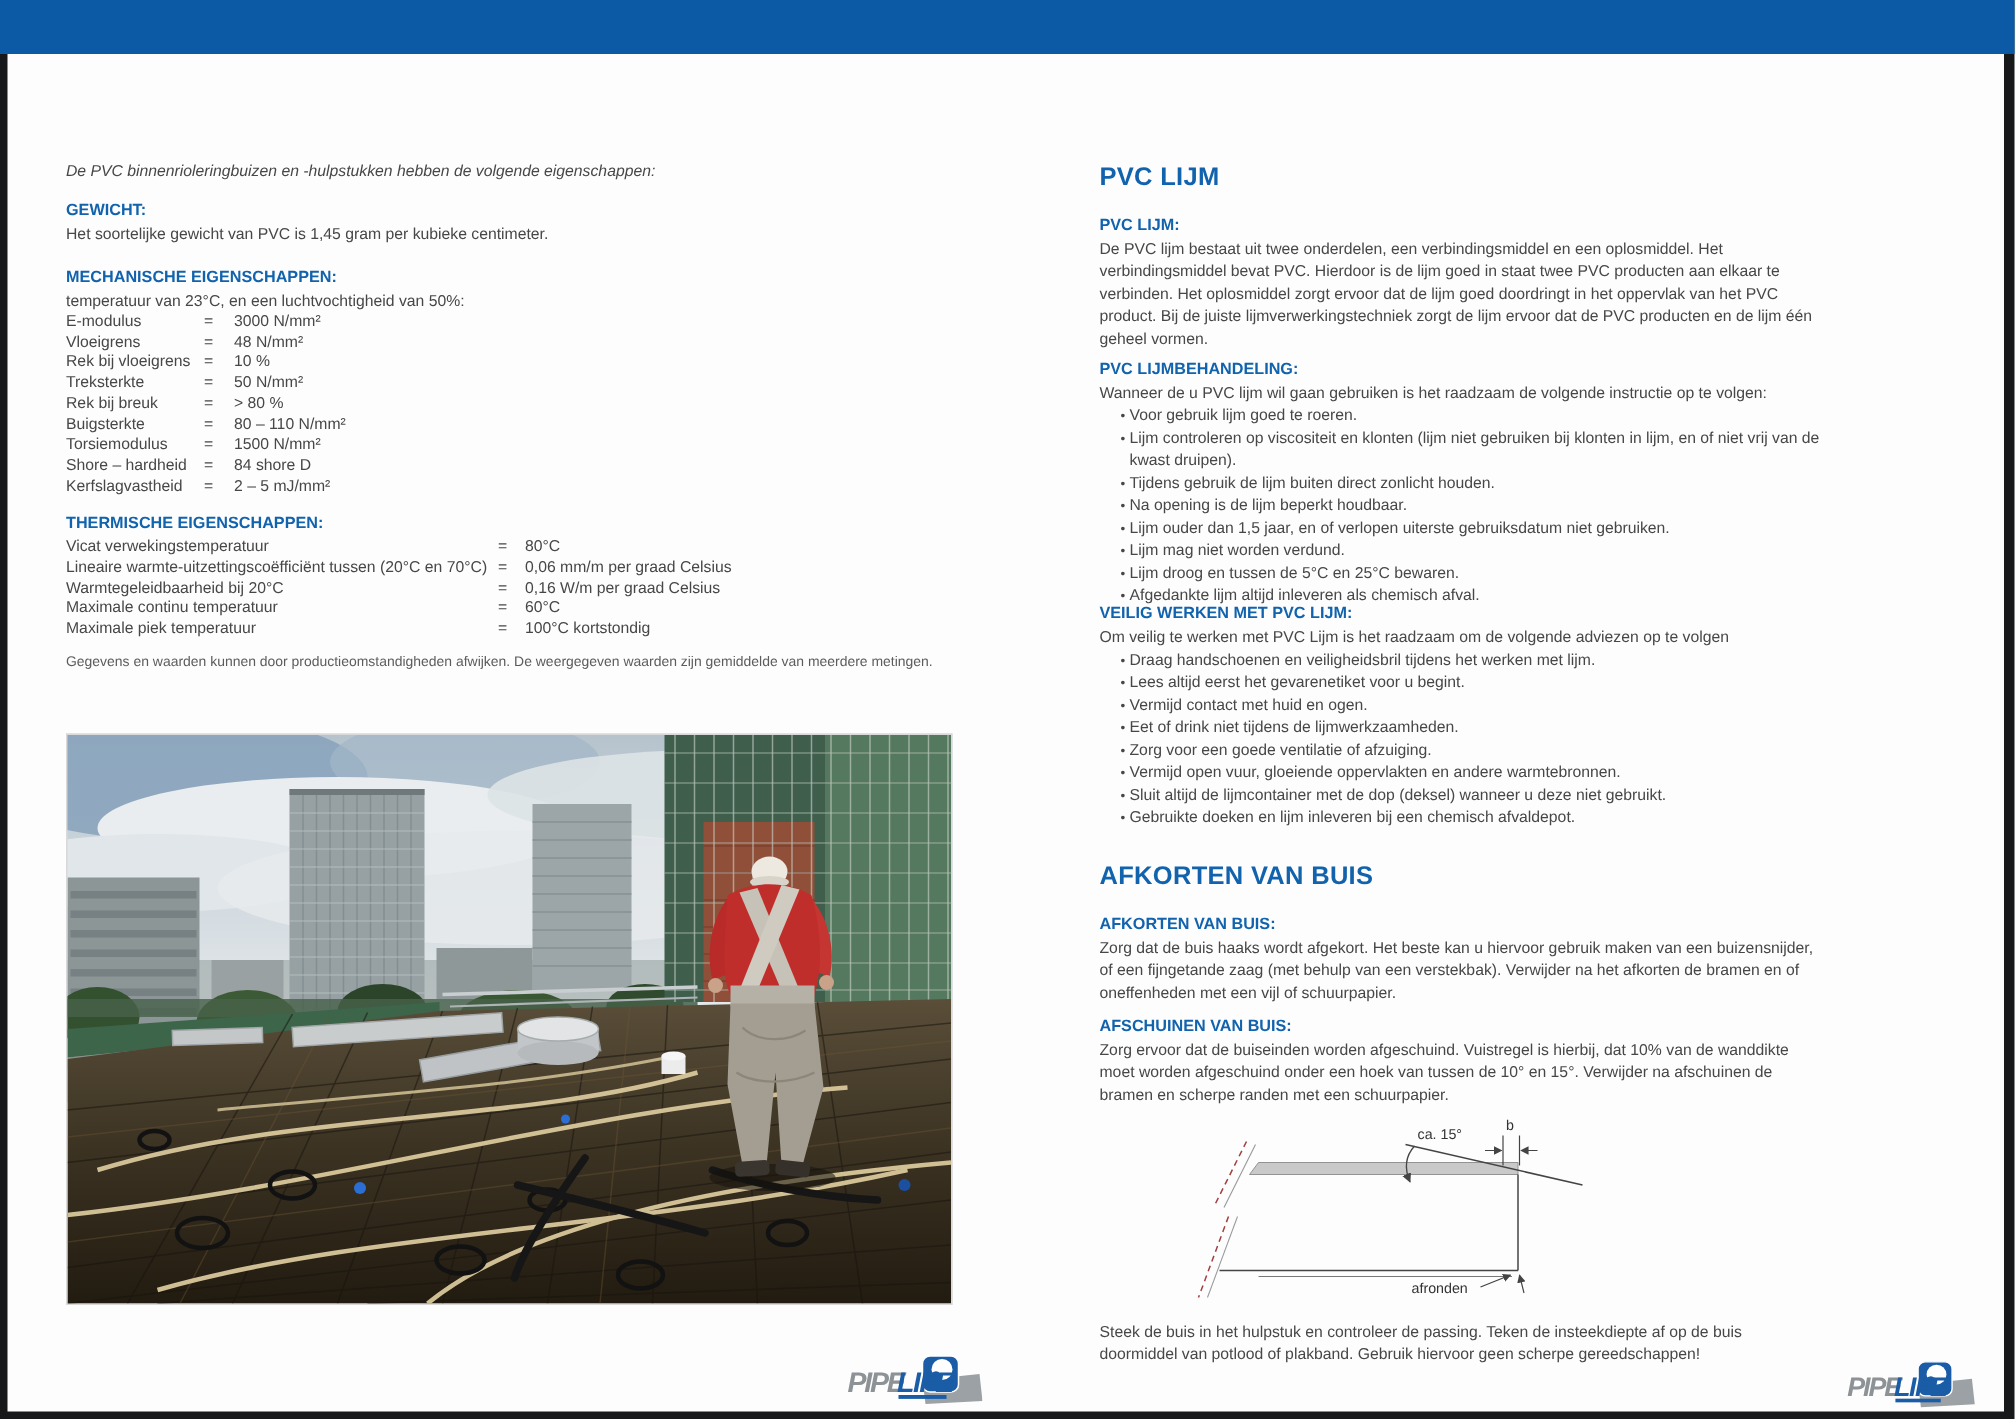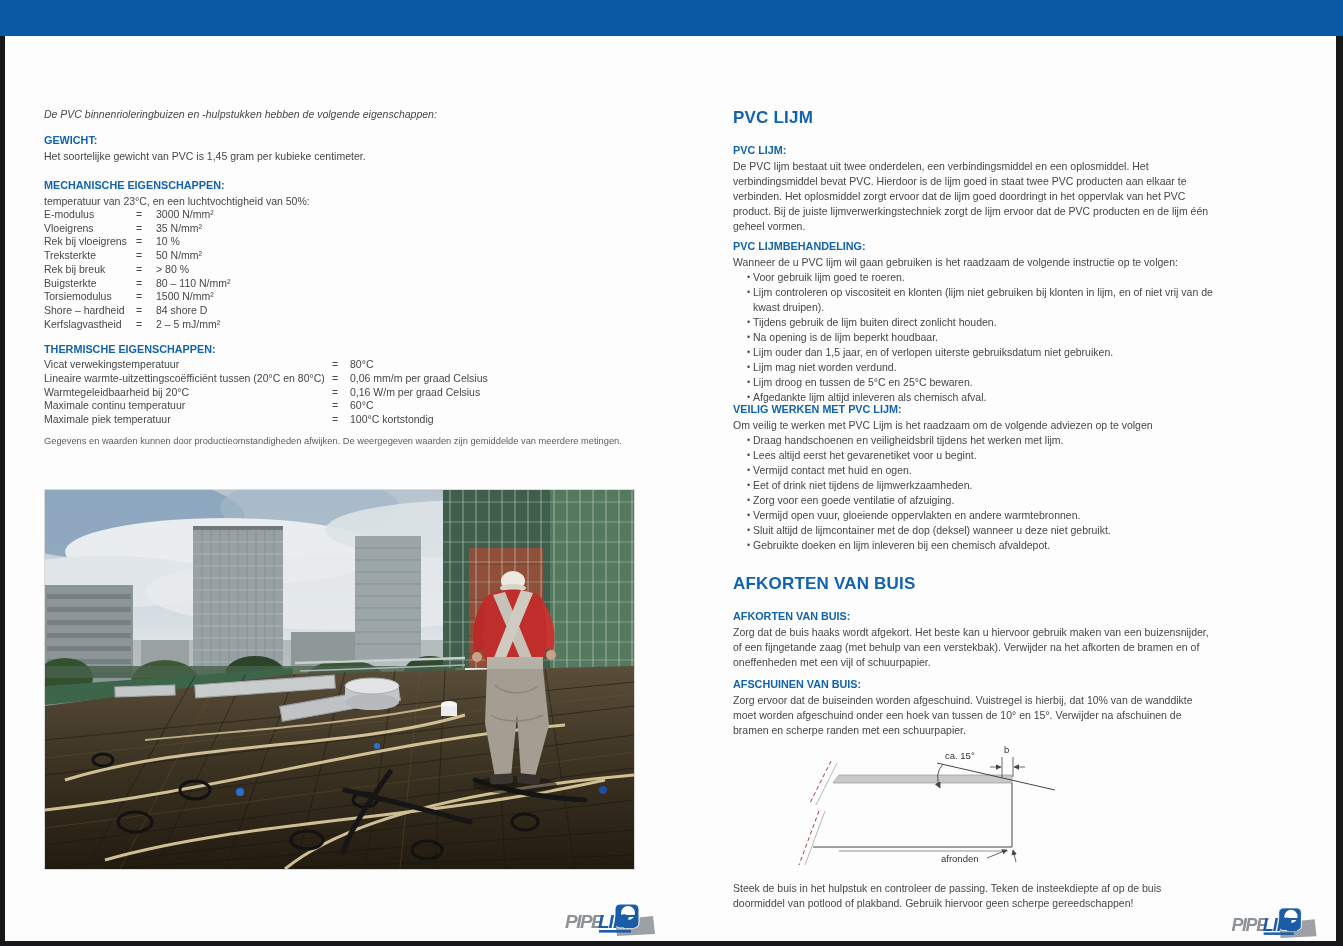--- a/index.html
+++ b/index.html
@@ -85,21 +85,21 @@
 
           <div class="spec-row">
             <span class="lab">E-modulus</span>
             <span class="eq">=</span>
             <span class="val">3000 N/mm²</span>
           </div>
 
           <div class="spec-row">
             <span class="lab">Vloeigrens</span>
             <span class="eq">=</span>
-            <span class="val">35 N/mm²</span>
+            <span class="val">48 N/mm²</span>
           </div>
 
           <div class="spec-row">
             <span class="lab">Rek bij vloeigrens</span>
             <span class="eq">=</span>
             <span class="val">10 %</span>
           </div>
 
           <div class="spec-row">
             <span class="lab">Treksterkte</span>
@@ -143,21 +143,21 @@
       <div class="h3">THERMISCHE EIGENSCHAPPEN:</div>
       <div class="spec-table therm">
 
           <div class="spec-row">
             <span class="lab">Vicat verwekingstemperatuur</span>
             <span class="eq">=</span>
             <span class="val">80°C</span>
           </div>
 
           <div class="spec-row">
-            <span class="lab">Lineaire warmte-uitzettingscoëfficiënt tussen (20°C en 80°C)</span>
+            <span class="lab">Lineaire warmte-uitzettingscoëfficiënt tussen (20°C en 70°C)</span>
             <span class="eq">=</span>
             <span class="val">0,06 mm/m per graad Celsius</span>
           </div>
 
           <div class="spec-row">
             <span class="lab">Warmtegeleidbaarheid bij 20°C</span>
             <span class="eq">=</span>
             <span class="val">0,16 W/m per graad Celsius</span>
           </div>
 

